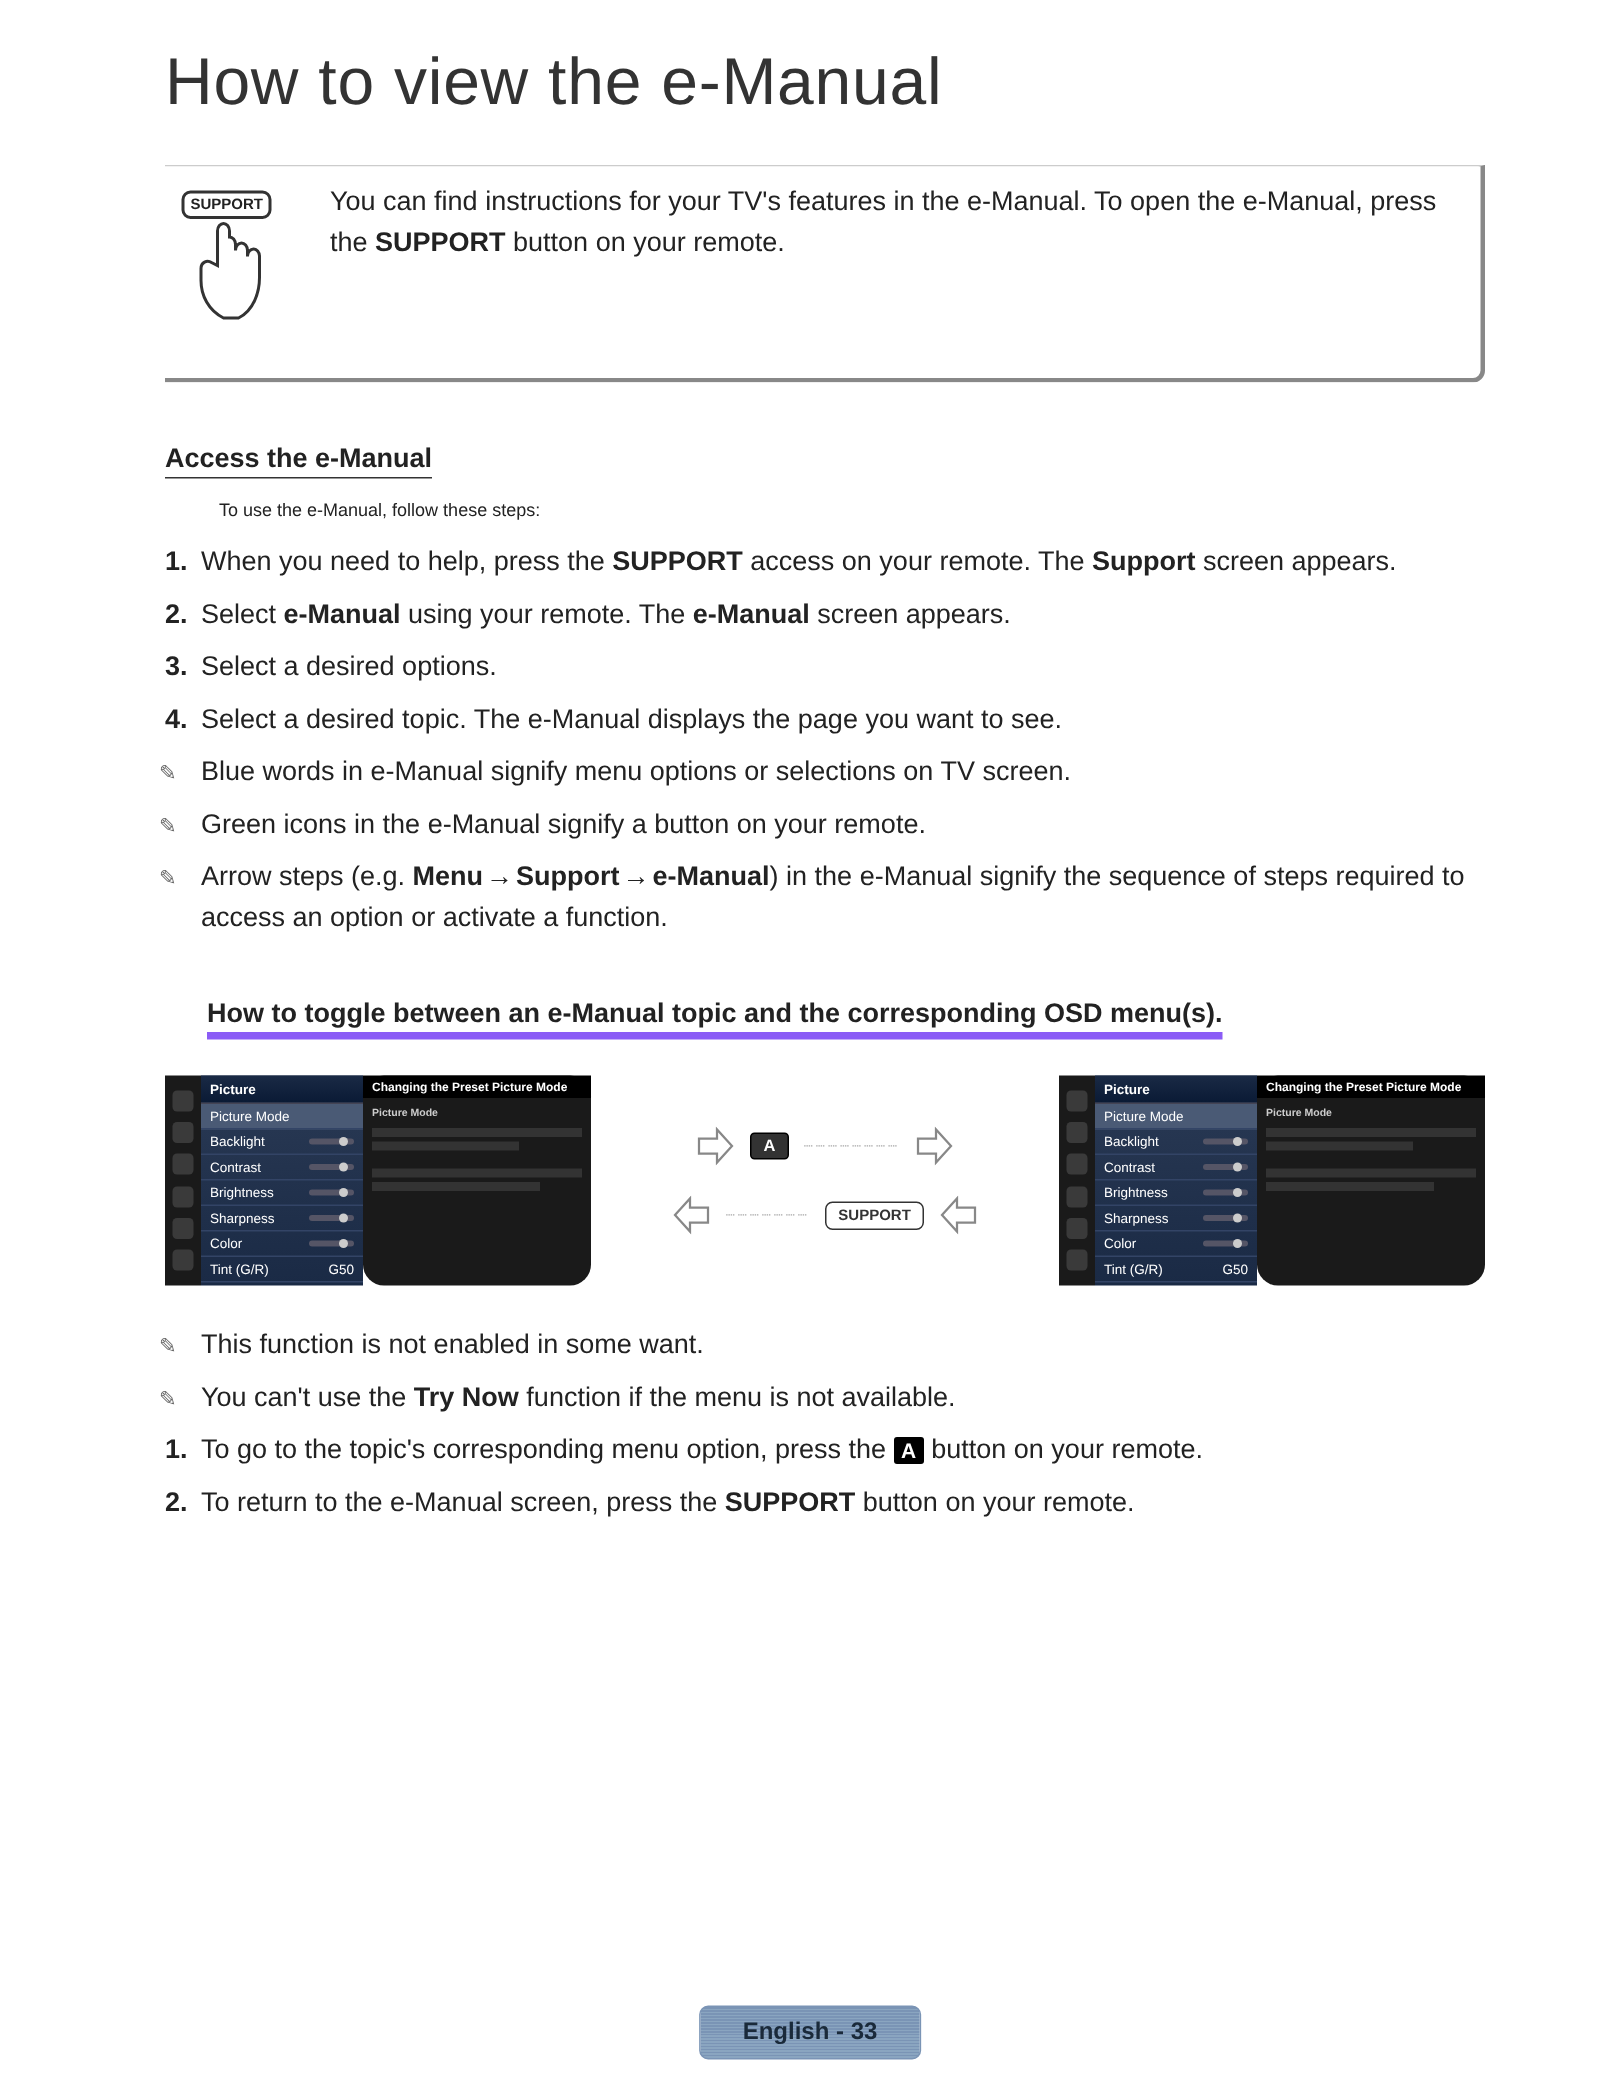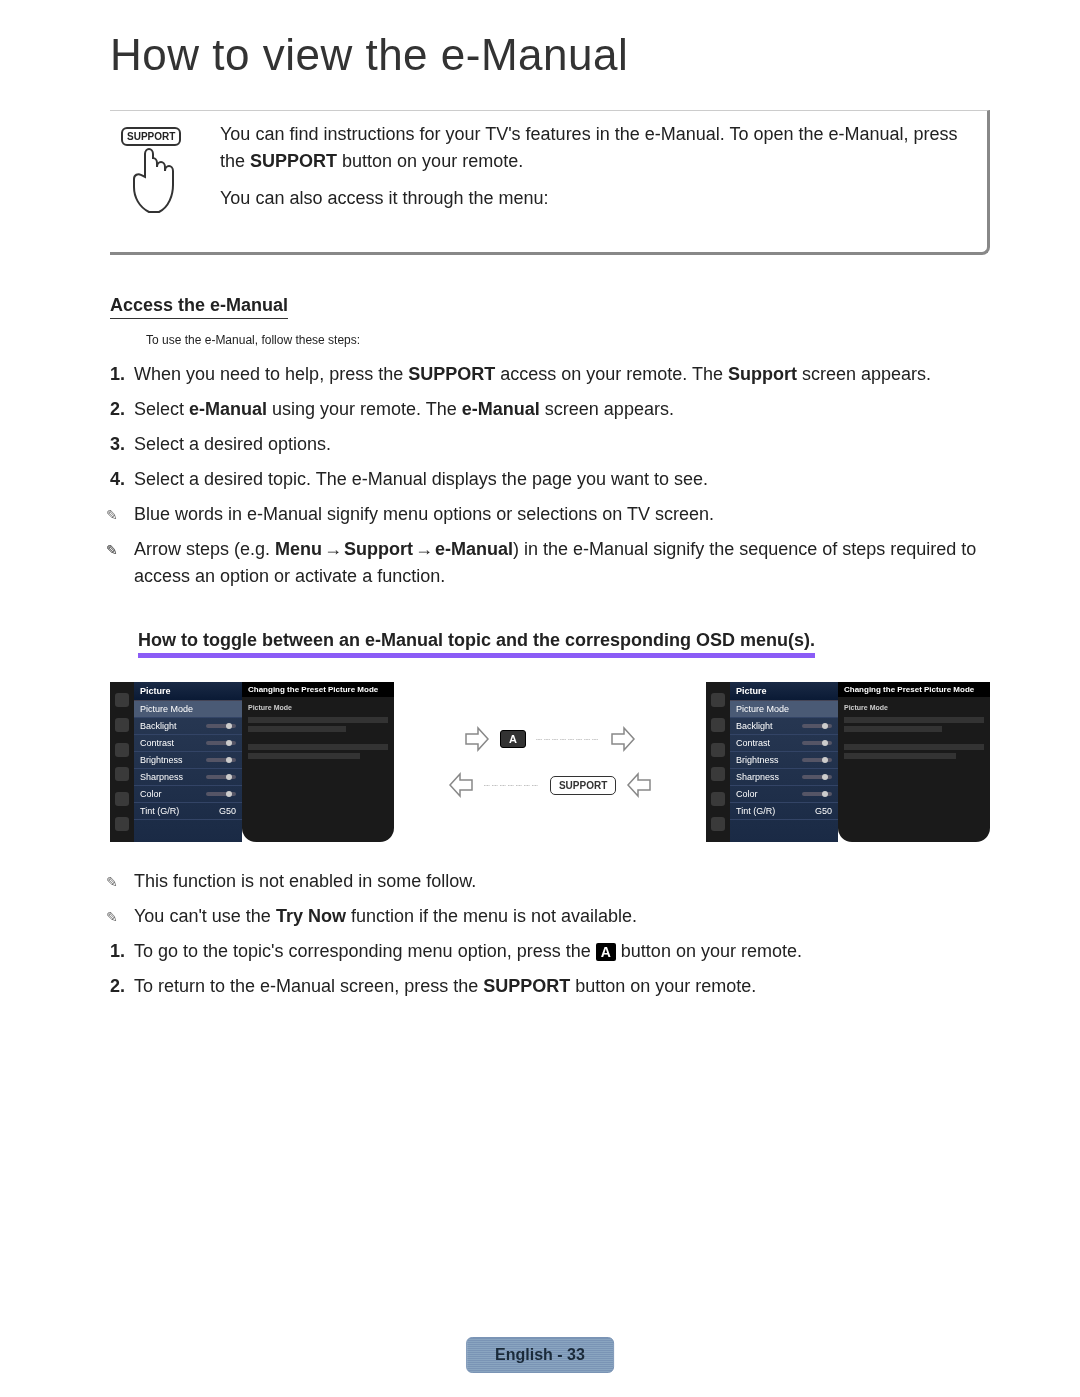--- a/index.html
+++ b/index.html
@@ -126,21 +126,21 @@
     }
     .figures {
       display: flex;
       align-items: center;
       gap: 10px;
       margin-bottom: 26px;
     }
     .osd-screen {
       display: flex;
       width: 284px;
-      height: 160px;
+      height: 140px;
       font-size: 9px;
       color: #fff;
     }
     .osd-sidebar {
       width: 24px;
       background: #1a1a1a;
       display: flex;
       flex-direction: column;
       justify-content: space-around;
       align-items: center;
@@ -305,21 +305,20 @@
       <span class="support-label">SUPPORT</span>
       <svg class="hand-svg" width="60" height="75" viewBox="0 0 60 75">
         <path d="M28 2 C26 2 24 4 24 7 L24 30 L20 28 C17 26 13 28 13 32 L13 40 C13 50 18 60 28 65 L38 65 C48 60 52 48 52 38 L52 24 C52 21 50 19 48 19 C46 19 44 21 44 24 L44 20 C44 17 42 15 40 15 C38 15 36 17 36 20 L36 16 C36 13 34 11 32 11 L32 7 C32 4 30 2 28 2 Z" fill="none" stroke="#333" stroke-width="2"></path>
       </svg>
     </div>
   </div>
   <div class="intro-text">
     <p>
       <span>You can find instructions for your TV's features in the e-Manual. To open the e-Manual, press the </span><span class="bold">SUPPORT</span><span> button on your remote.</span>
     </p>
-    <p>You can also access it through the menu:</p>
   </div>
 </div>
 
 <div>
   <div class="section-title">Access the e-Manual</div>
 </div>
 
 <p class="section-intro">To use the e-Manual, follow these steps:</p>
 
 <ul class="steps">
@@ -338,20 +337,21 @@
   <li>
     <span class="num">4.</span>
     <span>Select a desired topic. The e-Manual displays the page you want to see.</span>
   </li>
   <li>
     <span class="note-icon">✎</span>
     <span>Blue words in e-Manual signify menu options or selections on TV screen.</span>
   </li>
   <li>
     <span class="note-icon">✎</span>
+    <span>Green icons in the e-Manual signify a button on your remote.</span>
   </li>
   <li>
     <span class="note-icon">✎</span>
     <span>Arrow steps (e.g. </span><span class="bold">Menu</span><span class="arrow bold"> → </span><span class="bold">Support</span><span class="arrow bold"> → </span><span class="bold">e-Manual</span><span>) in the e-Manual signify the sequence of steps required to access an option or activate a function.</span>
   </li>
 </ul>
 
 <div>
   <div class="section2-title">How to toggle between an e-Manual topic and the corresponding OSD menu(s).</div>
 </div>
@@ -488,21 +488,21 @@
         <div style="height:6px;background:#333;margin:12px 0 3px;"></div>
         <div style="height:6px;background:#333;margin:3px 0;width:80%;"></div>
       </div>
     </div>
   </div>
 </div>
 
 <ul class="steps2">
   <li>
     <span class="note-icon">✎</span>
-    <span>This function is not enabled in some follow.</span>
+    <span>This function is not enabled in some want.</span>
   </li>
   <li>
     <span class="note-icon">✎</span>
     <span>You can't use the </span><span class="bold">Try Now</span><span> function if the menu is not available.</span>
   </li>
   <li>
     <span class="num">1.</span>
     <span>To go to the topic's corresponding menu option, press the </span><span class="inline-a">A</span><span> button on your remote.</span>
   </li>
   <li>

